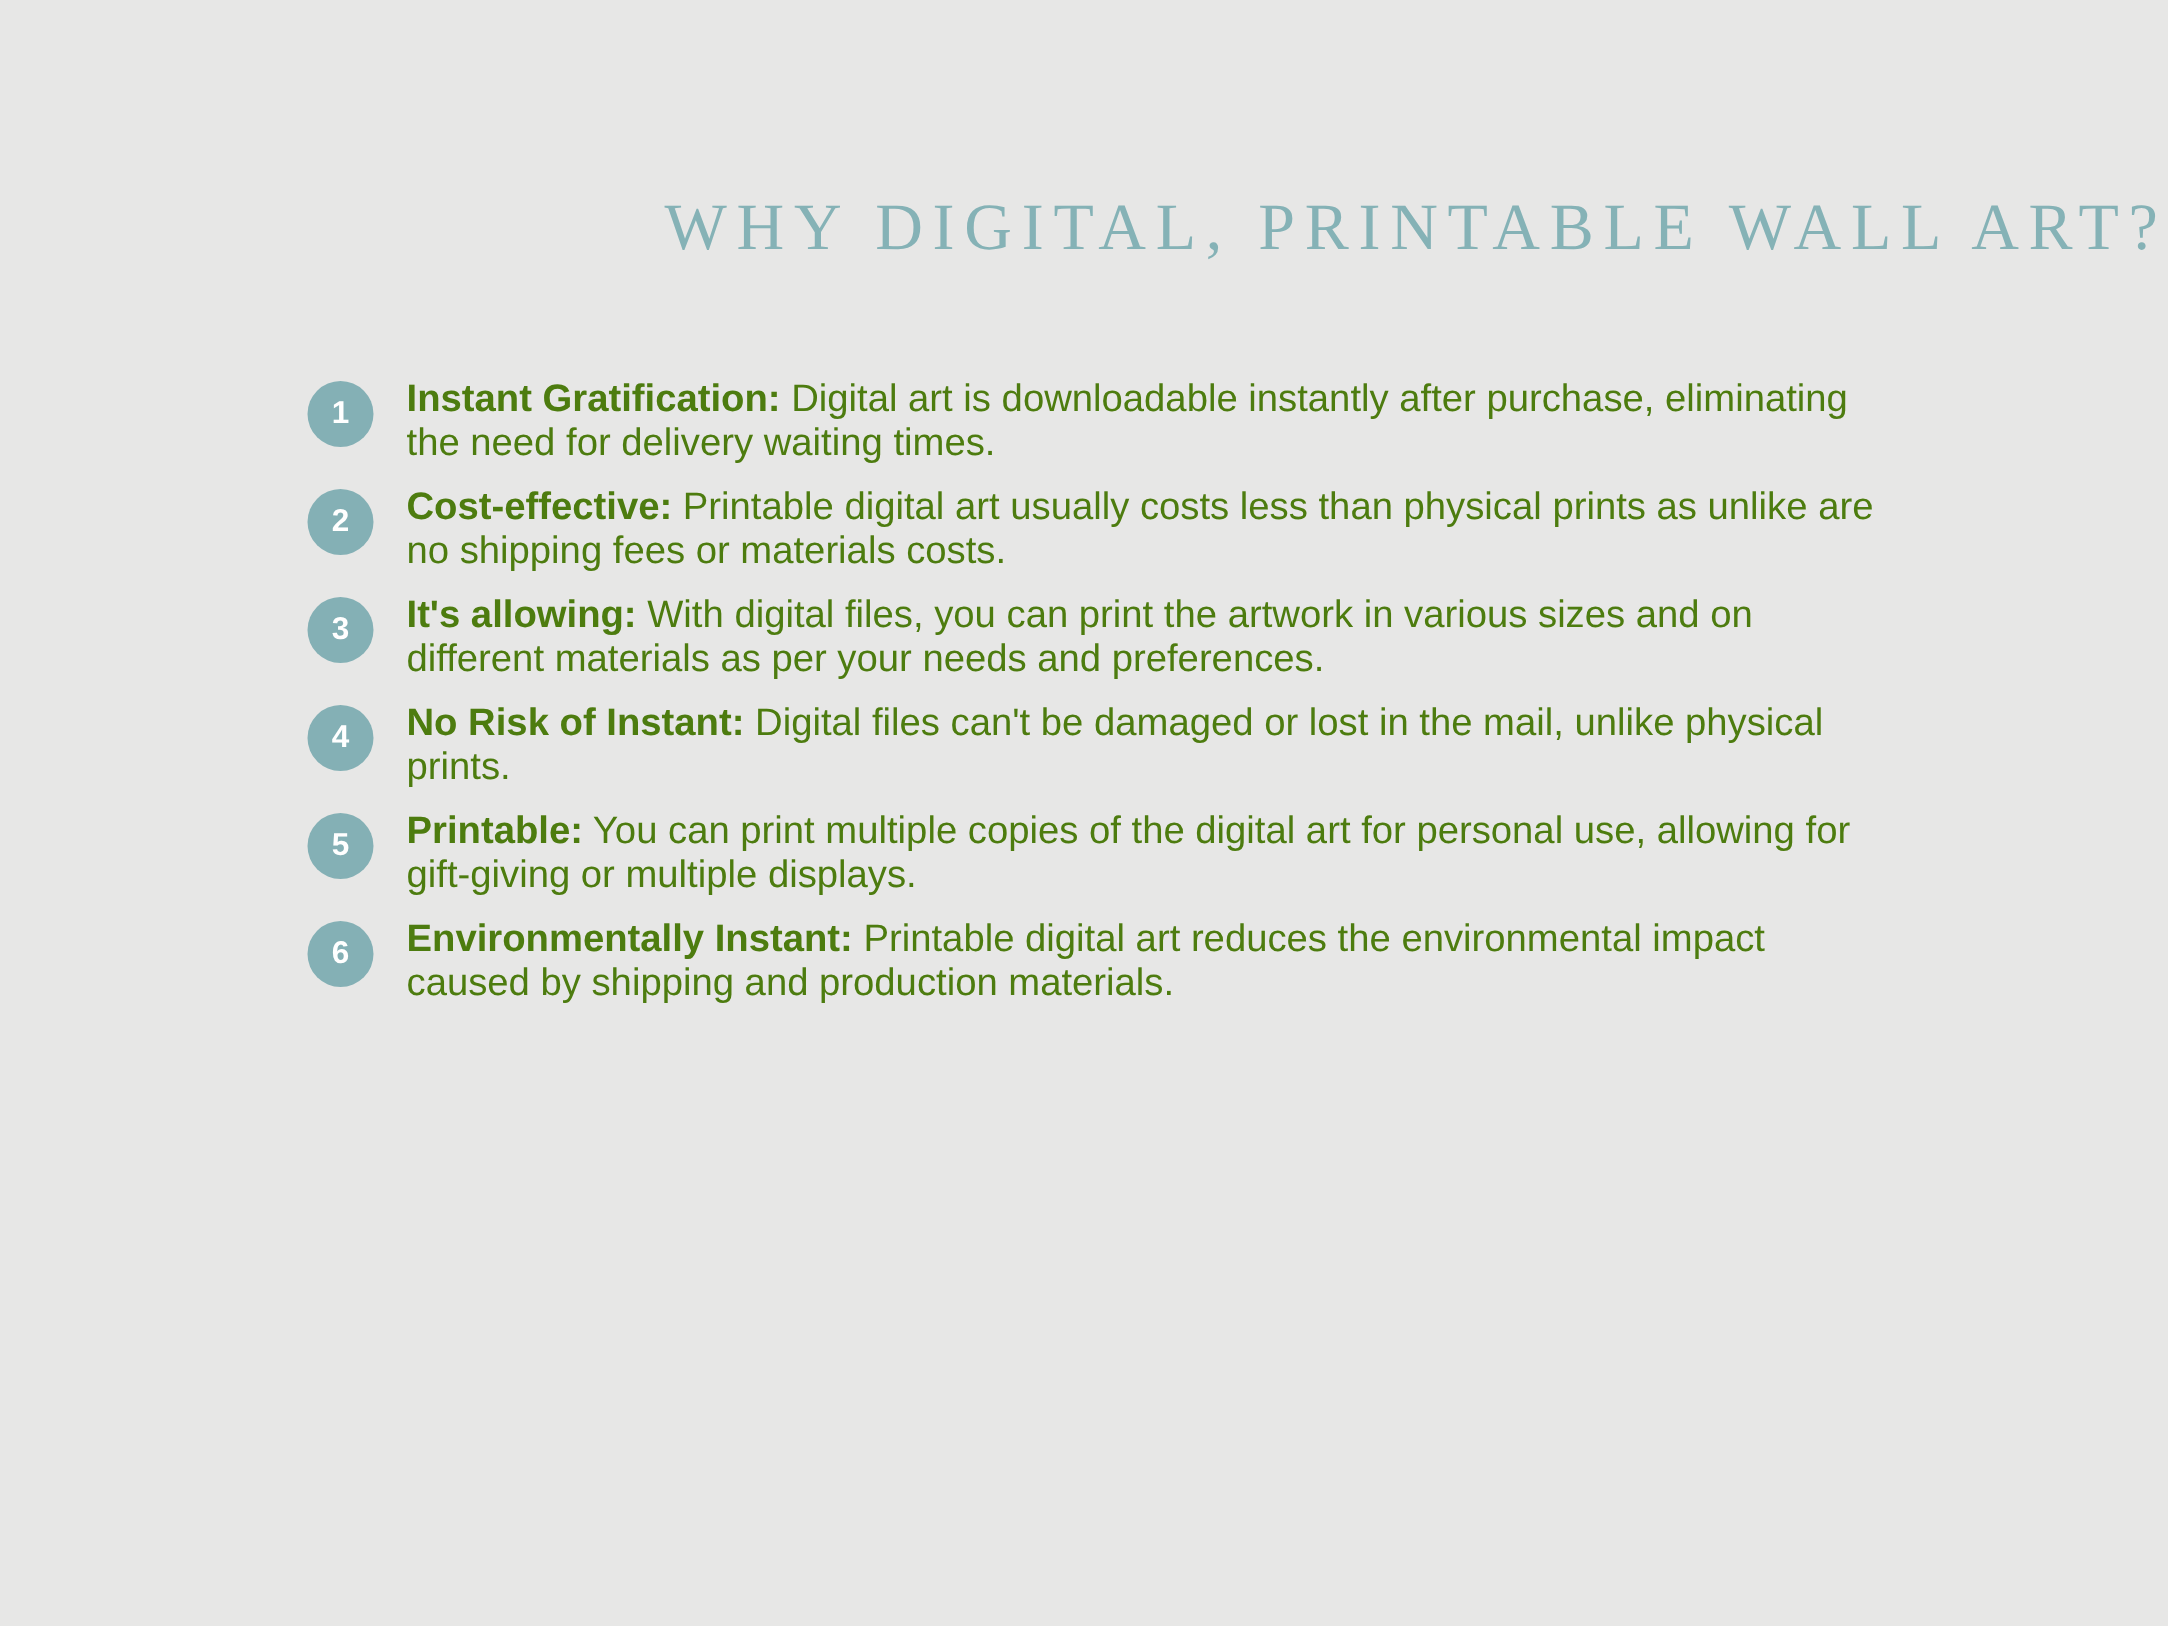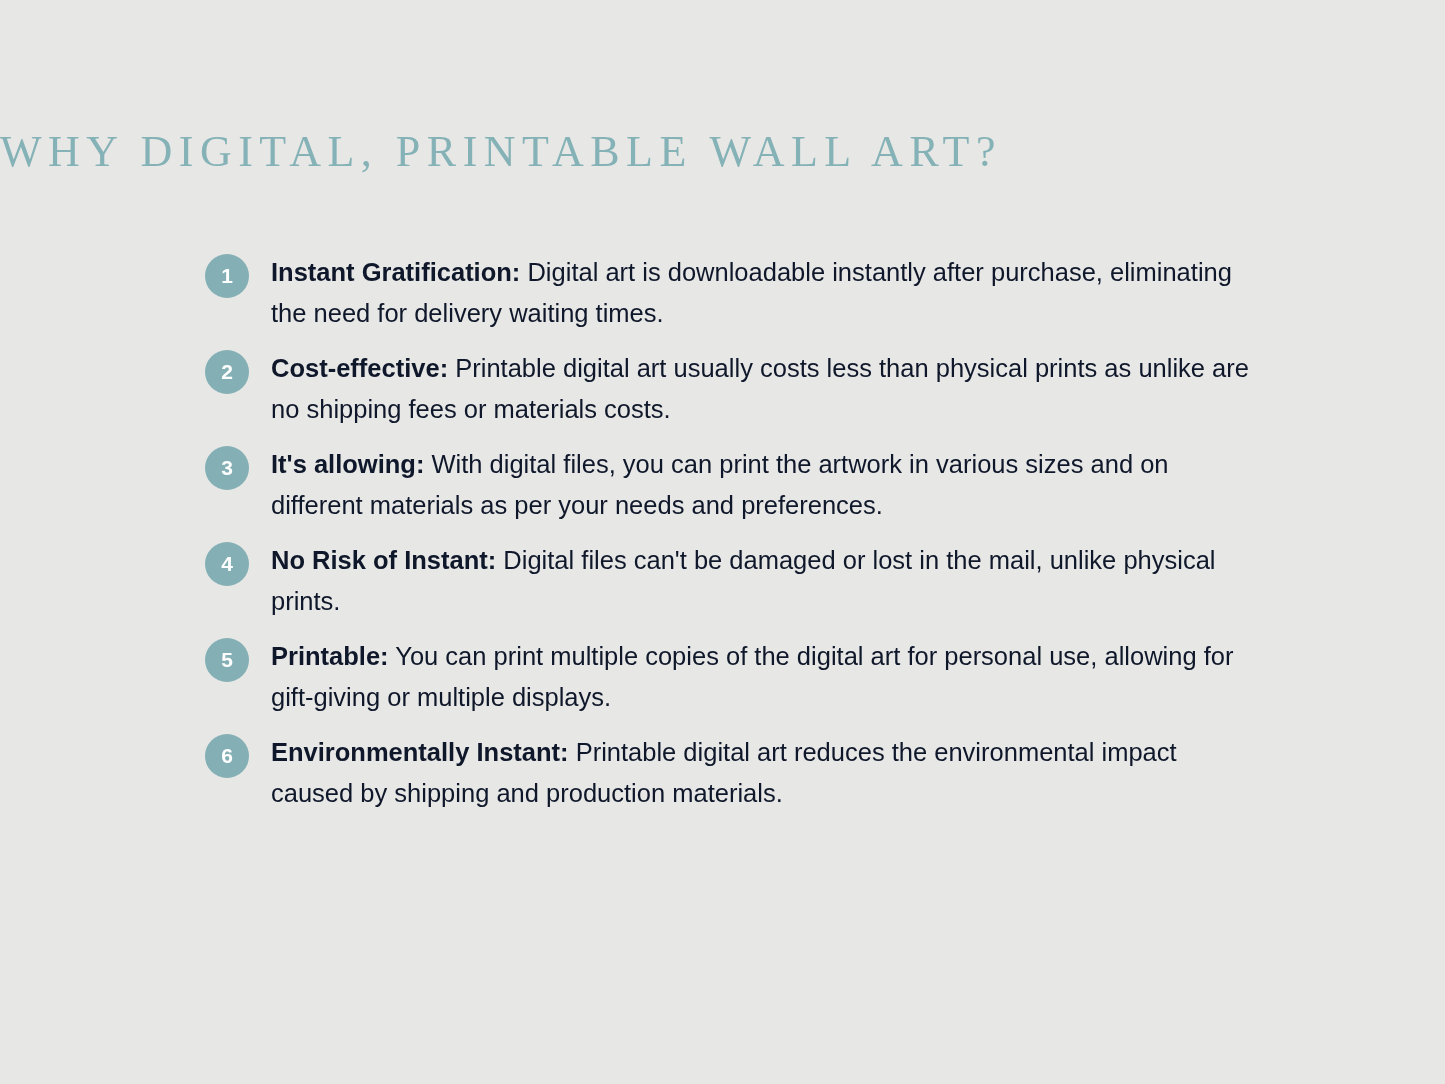--- a/index.html
+++ b/index.html
@@ -17,21 +17,21 @@
     position: relative;
     width: 1445px;
     height: 1084px;
     box-sizing: border-box;
   }
   .title {
     position: absolute;
     top: 126px;
     left: 0;
     width: 1445px;
-    text-align: left;
+    text-align: right;
     font-family: "Liberation Serif", serif;
     font-size: 44px;
     letter-spacing: 6.5px;
     color: #85b2b6;
     text-transform: uppercase;
     white-space: nowrap;
   }
   .list {
     position: absolute;
     top: 252px;
@@ -54,22 +54,22 @@
     font-weight: bold;
     display: flex;
     align-items: center;
     justify-content: center;
     margin-top: 2px;
     font-family: "Liberation Sans", sans-serif;
   }
   .text {
     margin-left: 22px;
     font-size: 25.5px;
-    line-height: 41px;
-    color: #0f172a;
+    line-height: 29px;
+    color: #4d7c0f;
     font-family: "Liberation Sans", sans-serif;
     max-width: 990px;
   }
   .text b {
     font-weight: bold;
   }
 </style>
 </head>
 <body>
 

